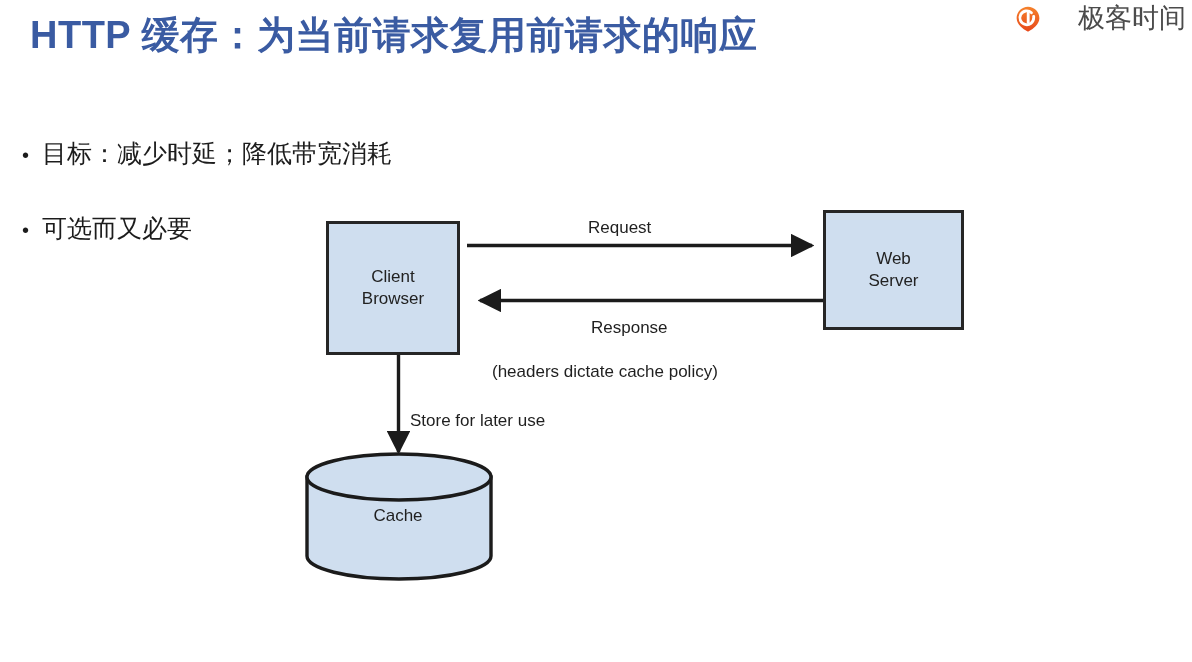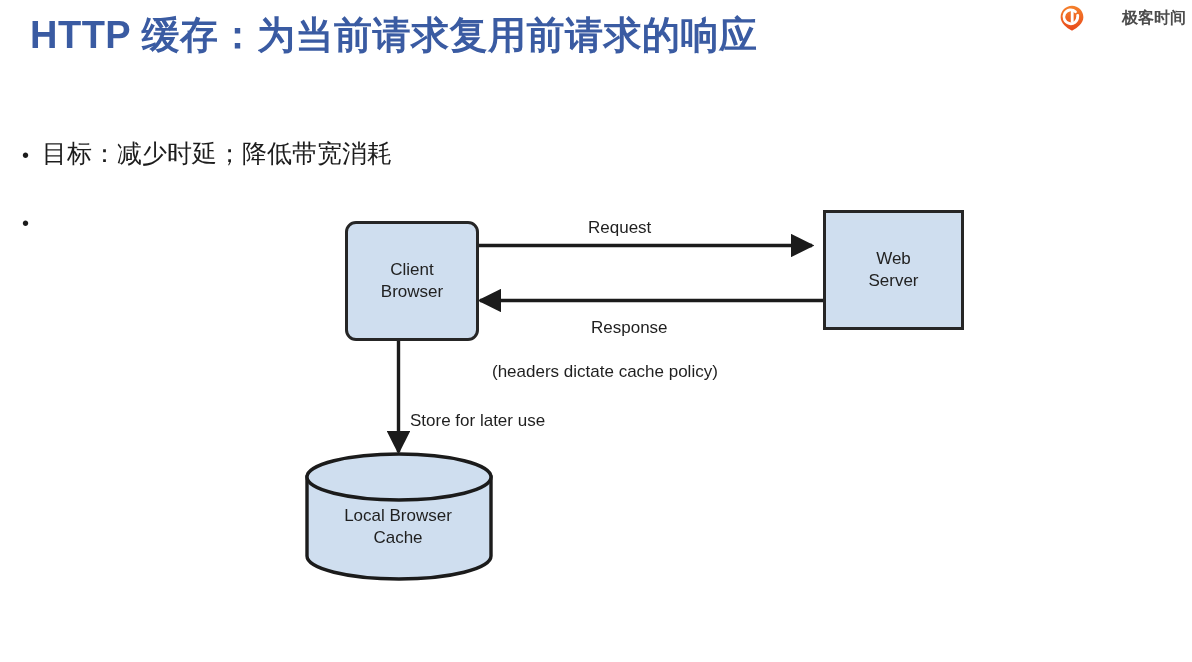--- a/index.html
+++ b/index.html
@@ -24,22 +24,22 @@
     display: flex;
     align-items: center;
     gap: 5px;
   }
   #brand-logo .logo-mark {
     width: 26px;
     height: 26px;
     display: block;
   }
   #brand-logo .logo-text {
-    font-size: 16px;
-    font-weight: 700;
+    font-size: 27px;
+    font-weight: 400;
     color: #4b4b4b;
     letter-spacing: 0px;
     line-height: 1;
     white-space: nowrap;
     margin-left: 32px;
   }
 
   
   #slide-title {
     position: absolute;
@@ -96,21 +96,21 @@
     box-sizing: border-box;
     display: flex;
     flex-direction: column;
     align-items: center;
     justify-content: center;
     color: #222222;
     font-size: 17px;
     line-height: 1.28;
     text-align: center;
   }
-  #box-client-browser { left: 345px; top: 221px; width: 134px; height: 120px; border-radius: 11px; }
+  #box-client-browser { left: 326px; top: 221px; width: 134px; height: 134px; }
   #box-web-server     { left: 823px; top: 210px; width: 141px; height: 120px; }
 
   .dg-label {
     position: absolute;
     color: #1f1f1f;
     font-size: 17px;
     line-height: 1.3;
     text-align: center;
     white-space: nowrap;
   }
@@ -150,20 +150,21 @@
 
 <div id="slide-title">HTTP 缓存：为当前请求复用前请求的响应</div>
 
 <ul id="bullet-list">
   <li>
     <span class="bullet-dot">•</span>
     <span>目标：减少时延；降低带宽消耗</span>
   </li>
   <li>
     <span class="bullet-dot">•</span>
+    <span>可选而又必要</span>
   </li>
 </ul>
 
 <div>
 
   <svg id="cache-diagram" viewBox="0 0 1192 662">
     <defs>
       <marker id="arrowR" viewBox="0 0 10 10" refX="9" refY="5" markerWidth="7" markerHeight="7" orient="auto-start-reverse">
         <path d="M 0 0 L 10 5 L 0 10 z" fill="#1b1b1b"></path>
       </marker>
@@ -191,21 +192,20 @@
     <span>Client</span>
     <span>Browser</span>
   </div>
 
   <div class="dg-box" id="box-web-server">
     <span>Web</span>
     <span>Server</span>
   </div>
 
   <div class="cyl-text">
-    <div>Local Browser</div>
     <div>Cache</div>
   </div>
 
   <div class="dg-label" id="label-request">Request</div>
   <div class="dg-label" id="label-response">Response</div>
   <div class="dg-label" id="label-cache-policy">(headers dictate cache policy)</div>
   <div class="dg-label" id="label-store">Store for later use</div>
 
 </div>
 

